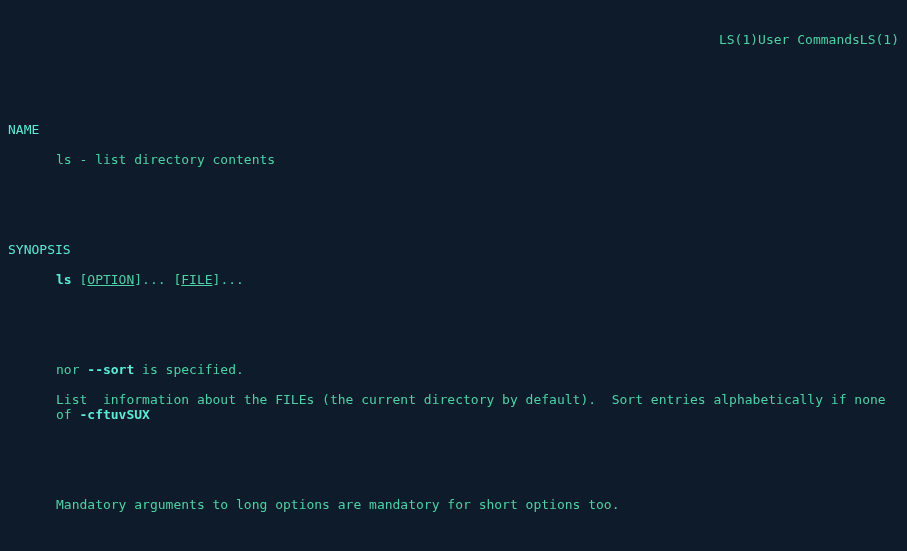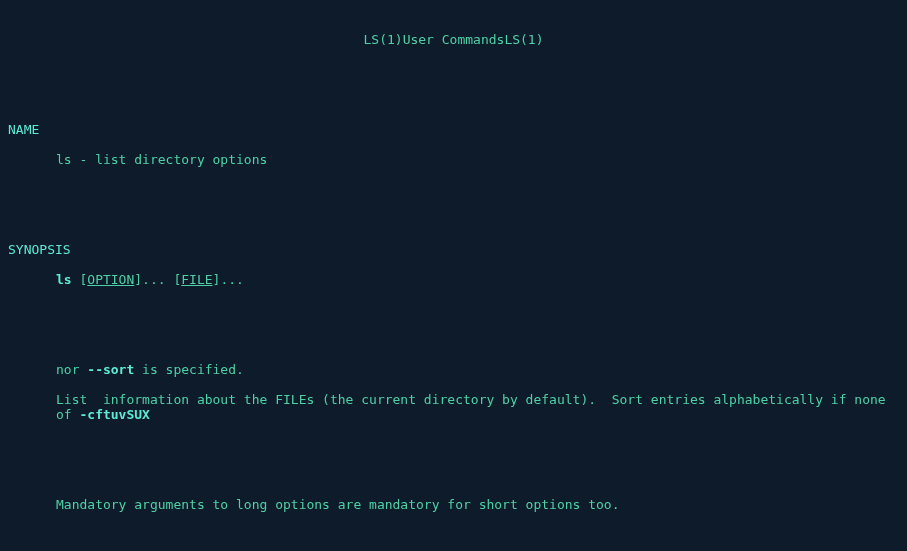--- a/index.html
+++ b/index.html
@@ -13,21 +13,21 @@
     width: 907px;
     height: 551px;
     overflow: hidden;
   }
   .page {
     padding: 2px 8px 8px 8px;
     white-space: pre-wrap;
   }
   .header {
     display: flex;
-    justify-content: center;
+    justify-content: flex-end;
   }
   .bold {
     font-weight: bold;
     color: #5eead4;
     margin-top: 44px;
   }
   .section {
     font-weight: normal;
     color: #5eead4;
   }
@@ -44,21 +44,21 @@
 
 <div class="header">
 <span>LS(1)</span>
 <span>User Commands</span>
 <span>LS(1)</span>
 </div>
 
 <div class="blank"></div>
 
 <div class="section">NAME</div>
-<div class="ind1">ls - list directory options</div>
+<div class="ind1">ls - list directory contents</div>
 
 <div class="blank"></div>
 
 <div class="section">SYNOPSIS</div>
 <div class="ind1"><span class="bold">ls</span><span> [</span><span class="underline">OPTION</span><span>]... [</span><span class="underline">FILE</span><span>]...</span></div>
 
 <div class="blank"></div>
 
 <div class="ind1"><span>nor </span><span class="bold">--sort</span><span> is specified.</span></div>
 <div class="ind1"><span>List  information about the FILEs (the current directory by default).  Sort entries alphabetically if none of </span><span class="bold">-cftuvSUX</span></div>

